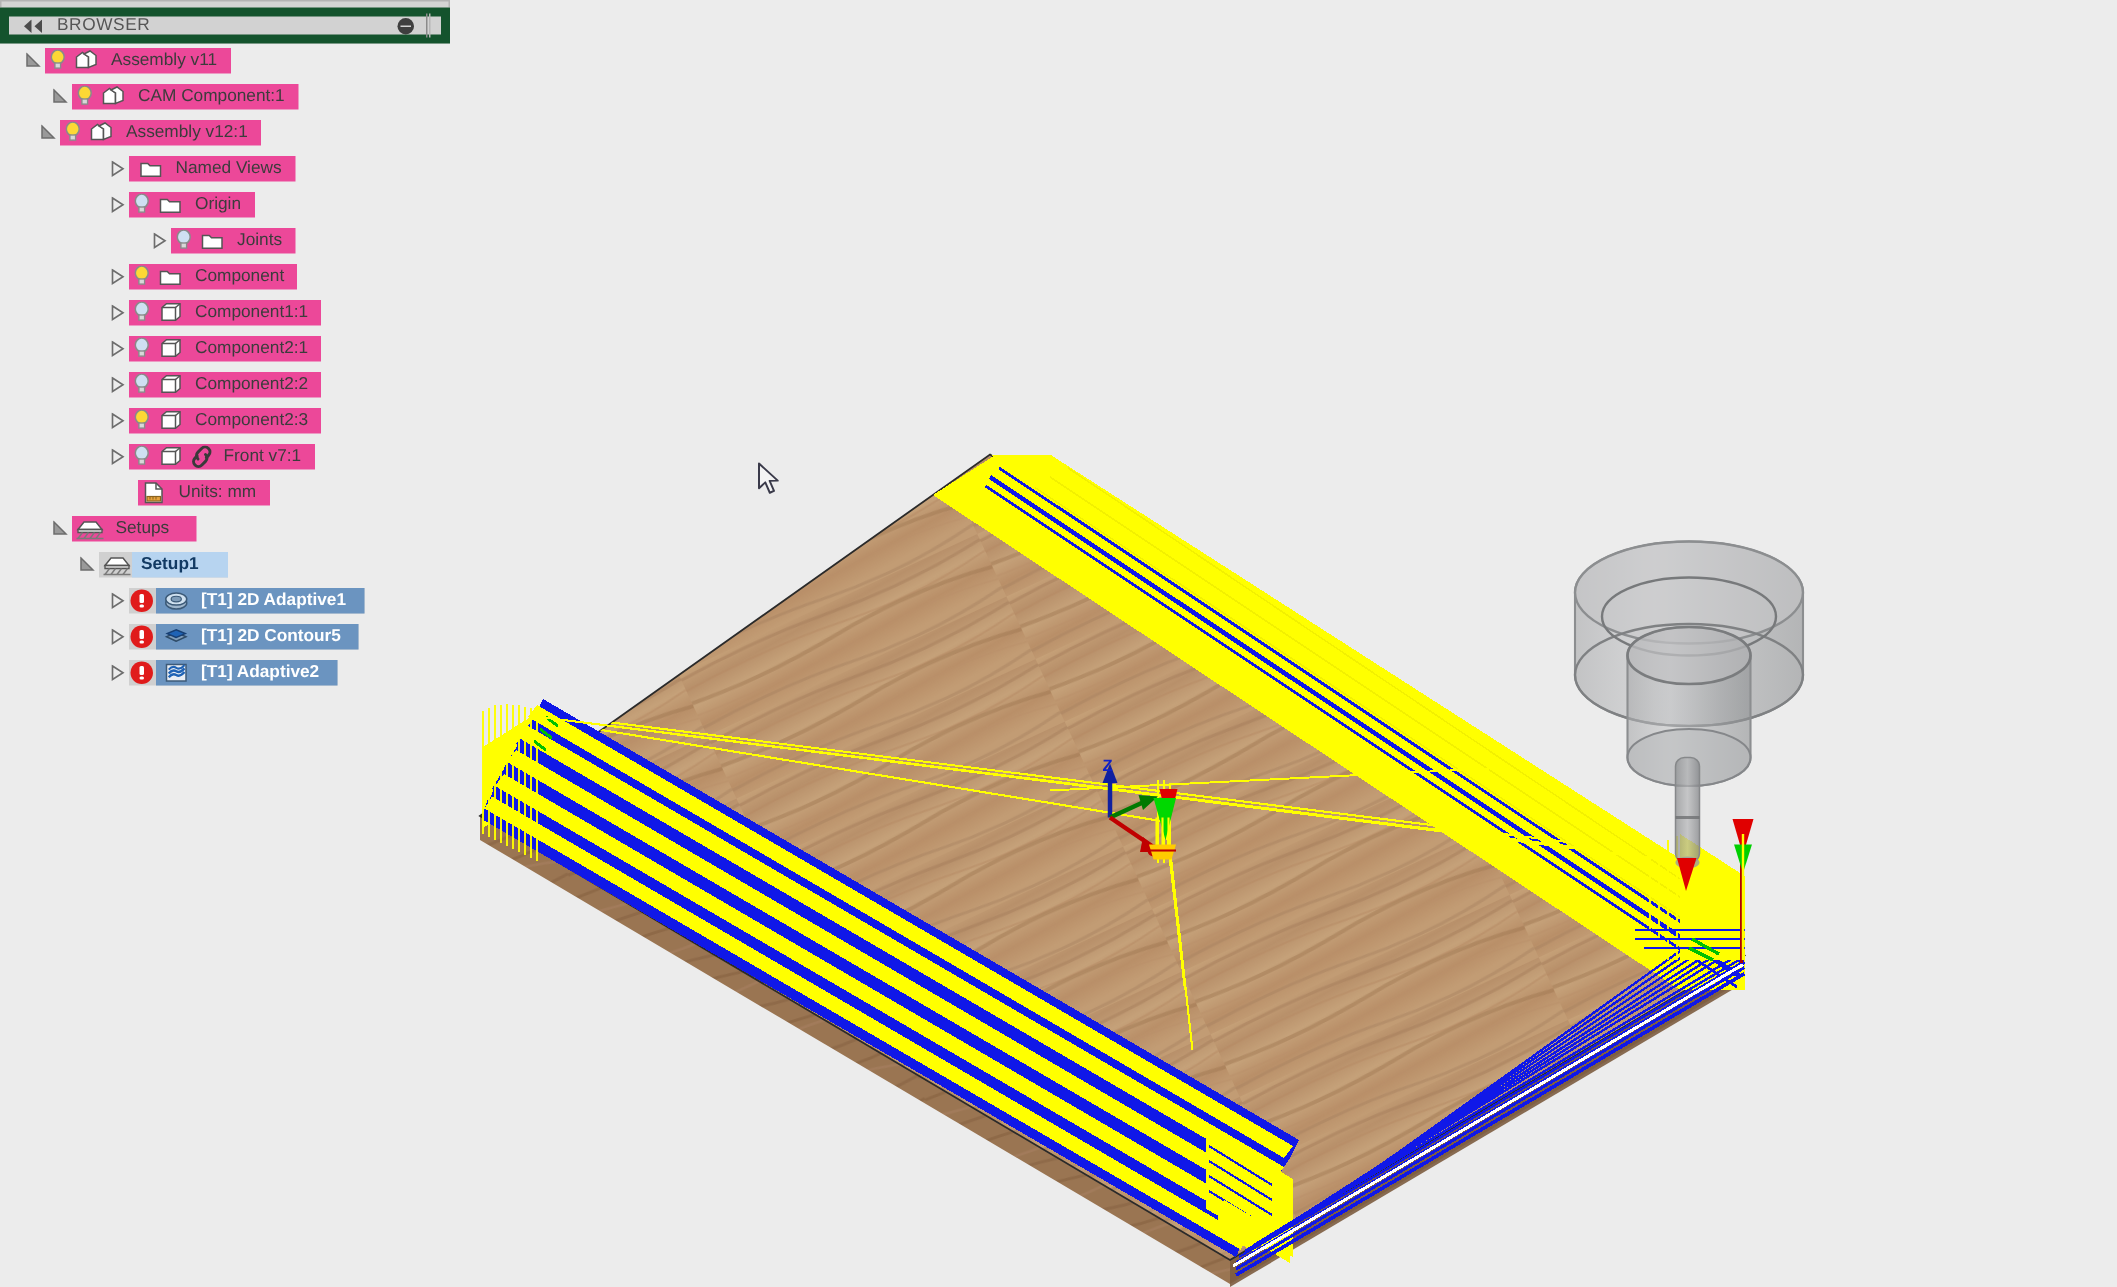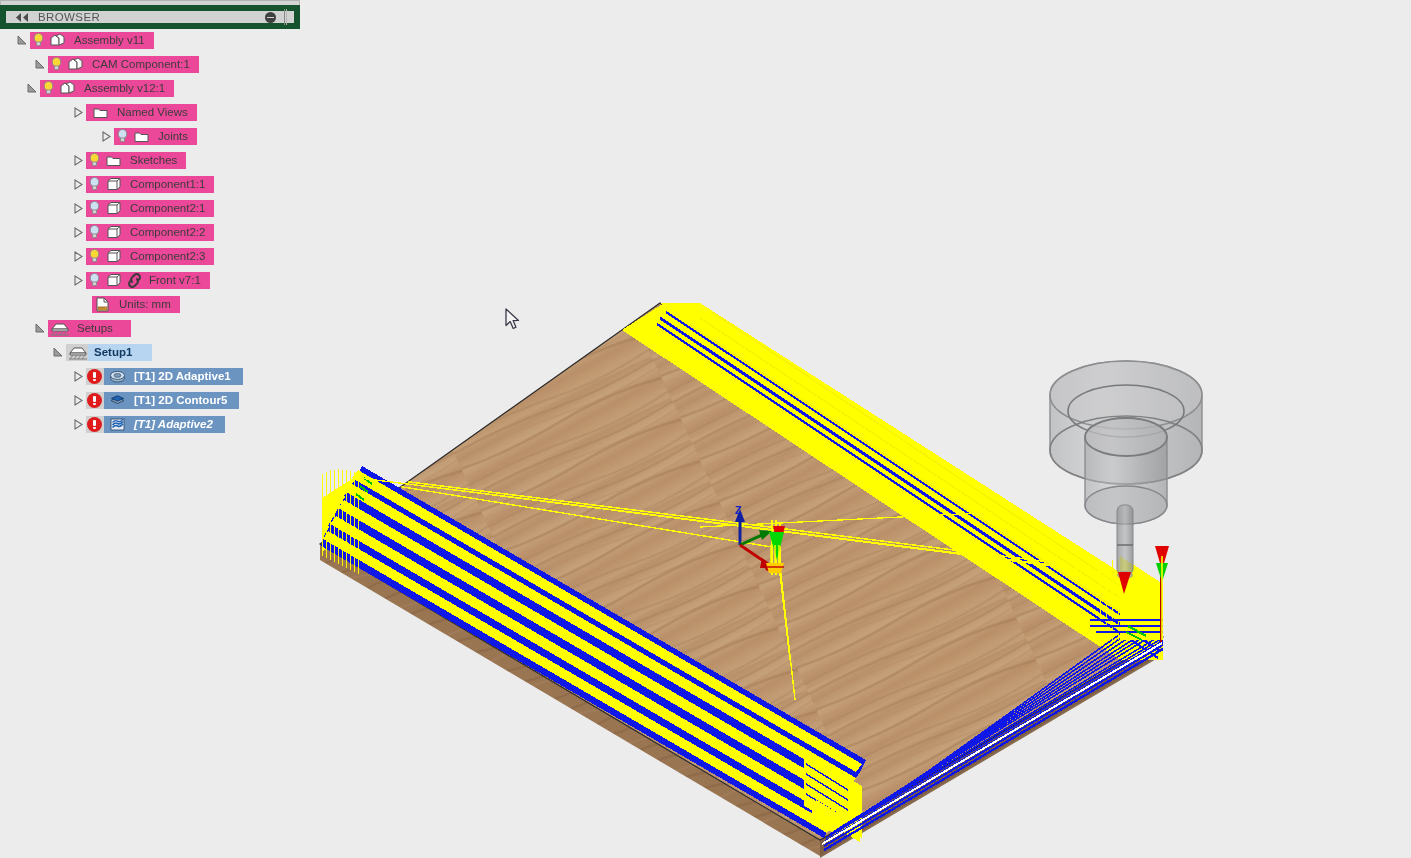--- a/index.html
+++ b/index.html
@@ -443,62 +443,83 @@
     <div class="tchip" style="padding-left:4px;">
       <div class="ticon">
         <svg width="16" height="13" viewBox="0 0 16 13">
             <path d="M1 3 L1 11.5 L14 11.5 L14 4.5 L7 4.5 L5.5 3 Z" fill="#fff" stroke="#555" stroke-width="1"></path>
           </svg>
       </div>
       <div class="tlabel">Named Views</div>
     </div>
   </div>
 
-
-  <div class="trow" style="padding-left:98px;">
+  <div class="trow" style="padding-left:70px;">
     <div class="twist">
       <svg width="11" height="11" viewBox="0 0 11 11">
           <polygon points="2,1 9,5.5 2,10" fill="none" stroke="#6d6d6d" stroke-width="1.1"></polygon>
         </svg>
     </div>
     <div class="tchip">
       <div class="bulb">
         <svg width="13" height="14" viewBox="0 0 13 14">
             <ellipse cx="6.5" cy="5" rx="4.3" ry="4.6" fill="#cfe0f2" stroke="#8a8a8a" stroke-width="1"></ellipse>
             <rect x="4.6" y="9" width="3.8" height="3.4" fill="#d8d8d8" stroke="#8a8a8a" stroke-width=".9"></rect>
           </svg>
       </div>
       <div class="ticon">
         <svg width="16" height="13" viewBox="0 0 16 13">
             <path d="M1 3 L1 11.5 L14 11.5 L14 4.5 L7 4.5 L5.5 3 Z" fill="#fff" stroke="#555" stroke-width="1"></path>
           </svg>
       </div>
-      <div class="tlabel">Joints</div>
-    </div>
-  </div>
-
-  <div class="trow" style="padding-left:70px;">
-    <div class="twist">
-      <svg width="11" height="11" viewBox="0 0 11 11">
-          <polygon points="2,1 9,5.5 2,10" fill="none" stroke="#6d6d6d" stroke-width="1.1"></polygon>
-        </svg>
-    </div>
-    <div class="tchip">
-      <div class="bulb">
-        <svg width="13" height="14" viewBox="0 0 13 14">
-            <ellipse cx="6.5" cy="5" rx="4.3" ry="4.6" fill="#fdd835" stroke="#8a8a8a" stroke-width="1"></ellipse>
+      <div class="tlabel">Origin</div>
+    </div>
+  </div>
+
+  <div class="trow" style="padding-left:98px;">
+    <div class="twist">
+      <svg width="11" height="11" viewBox="0 0 11 11">
+          <polygon points="2,1 9,5.5 2,10" fill="none" stroke="#6d6d6d" stroke-width="1.1"></polygon>
+        </svg>
+    </div>
+    <div class="tchip">
+      <div class="bulb">
+        <svg width="13" height="14" viewBox="0 0 13 14">
+            <ellipse cx="6.5" cy="5" rx="4.3" ry="4.6" fill="#cfe0f2" stroke="#8a8a8a" stroke-width="1"></ellipse>
             <rect x="4.6" y="9" width="3.8" height="3.4" fill="#d8d8d8" stroke="#8a8a8a" stroke-width=".9"></rect>
           </svg>
       </div>
       <div class="ticon">
         <svg width="16" height="13" viewBox="0 0 16 13">
             <path d="M1 3 L1 11.5 L14 11.5 L14 4.5 L7 4.5 L5.5 3 Z" fill="#fff" stroke="#555" stroke-width="1"></path>
           </svg>
       </div>
-      <div class="tlabel">Sketches</div>
+      <div class="tlabel">Joints</div>
+    </div>
+  </div>
+
+  <div class="trow" style="padding-left:70px;">
+    <div class="twist">
+      <svg width="11" height="11" viewBox="0 0 11 11">
+          <polygon points="2,1 9,5.5 2,10" fill="none" stroke="#6d6d6d" stroke-width="1.1"></polygon>
+        </svg>
+    </div>
+    <div class="tchip">
+      <div class="bulb">
+        <svg width="13" height="14" viewBox="0 0 13 14">
+            <ellipse cx="6.5" cy="5" rx="4.3" ry="4.6" fill="#fdd835" stroke="#8a8a8a" stroke-width="1"></ellipse>
+            <rect x="4.6" y="9" width="3.8" height="3.4" fill="#d8d8d8" stroke="#8a8a8a" stroke-width=".9"></rect>
+          </svg>
+      </div>
+      <div class="ticon">
+        <svg width="16" height="13" viewBox="0 0 16 13">
+            <path d="M1 3 L1 11.5 L14 11.5 L14 4.5 L7 4.5 L5.5 3 Z" fill="#fff" stroke="#555" stroke-width="1"></path>
+          </svg>
+      </div>
+      <div class="tlabel">Component</div>
     </div>
   </div>
 
   <div class="trow" style="padding-left:70px;">
     <div class="twist">
       <svg width="11" height="11" viewBox="0 0 11 11">
           <polygon points="2,1 9,5.5 2,10" fill="none" stroke="#6d6d6d" stroke-width="1.1"></polygon>
         </svg>
     </div>
     <div class="tchip">
@@ -729,21 +750,21 @@
   </div>
 
   <div class="trow" style="padding-left:70px;">
     <div class="twist">
       <svg width="11" height="11" viewBox="0 0 11 11">
           <polygon points="2,1 9,5.5 2,10" fill="none" stroke="#6d6d6d" stroke-width="1.1"></polygon>
         </svg>
     </div>
     <div class="opchipwrap">
       <div class="errbadge"></div>
-      <div class="tchip sel" style="padding-left:3px;padding-right:12px;font-style:italic;">
+      <div class="tchip sel" style="padding-left:3px;padding-right:12px;">
         <div class="ticon">
           <svg width="17" height="15" viewBox="0 0 17 15">
               <rect x="2" y="2" width="13" height="11" fill="#e9eef4" stroke="#3c5a78" stroke-width="1"></rect>
               <path d="M3.5 10.5 Q6 7.5 8.5 9 T14 7" fill="none" stroke="#1f63b5" stroke-width="1.6"></path>
               <path d="M3.5 8 Q6 5 8.5 6.5 T14 4.6" fill="none" stroke="#1f63b5" stroke-width="1.6"></path>
               <path d="M3.5 5.4 Q6 2.6 8.5 4.2 T14 2.4" fill="none" stroke="#1f63b5" stroke-width="1.4"></path>
             </svg>
         </div>
         <div class="tlabel">[T1] Adaptive2</div>
       </div>

